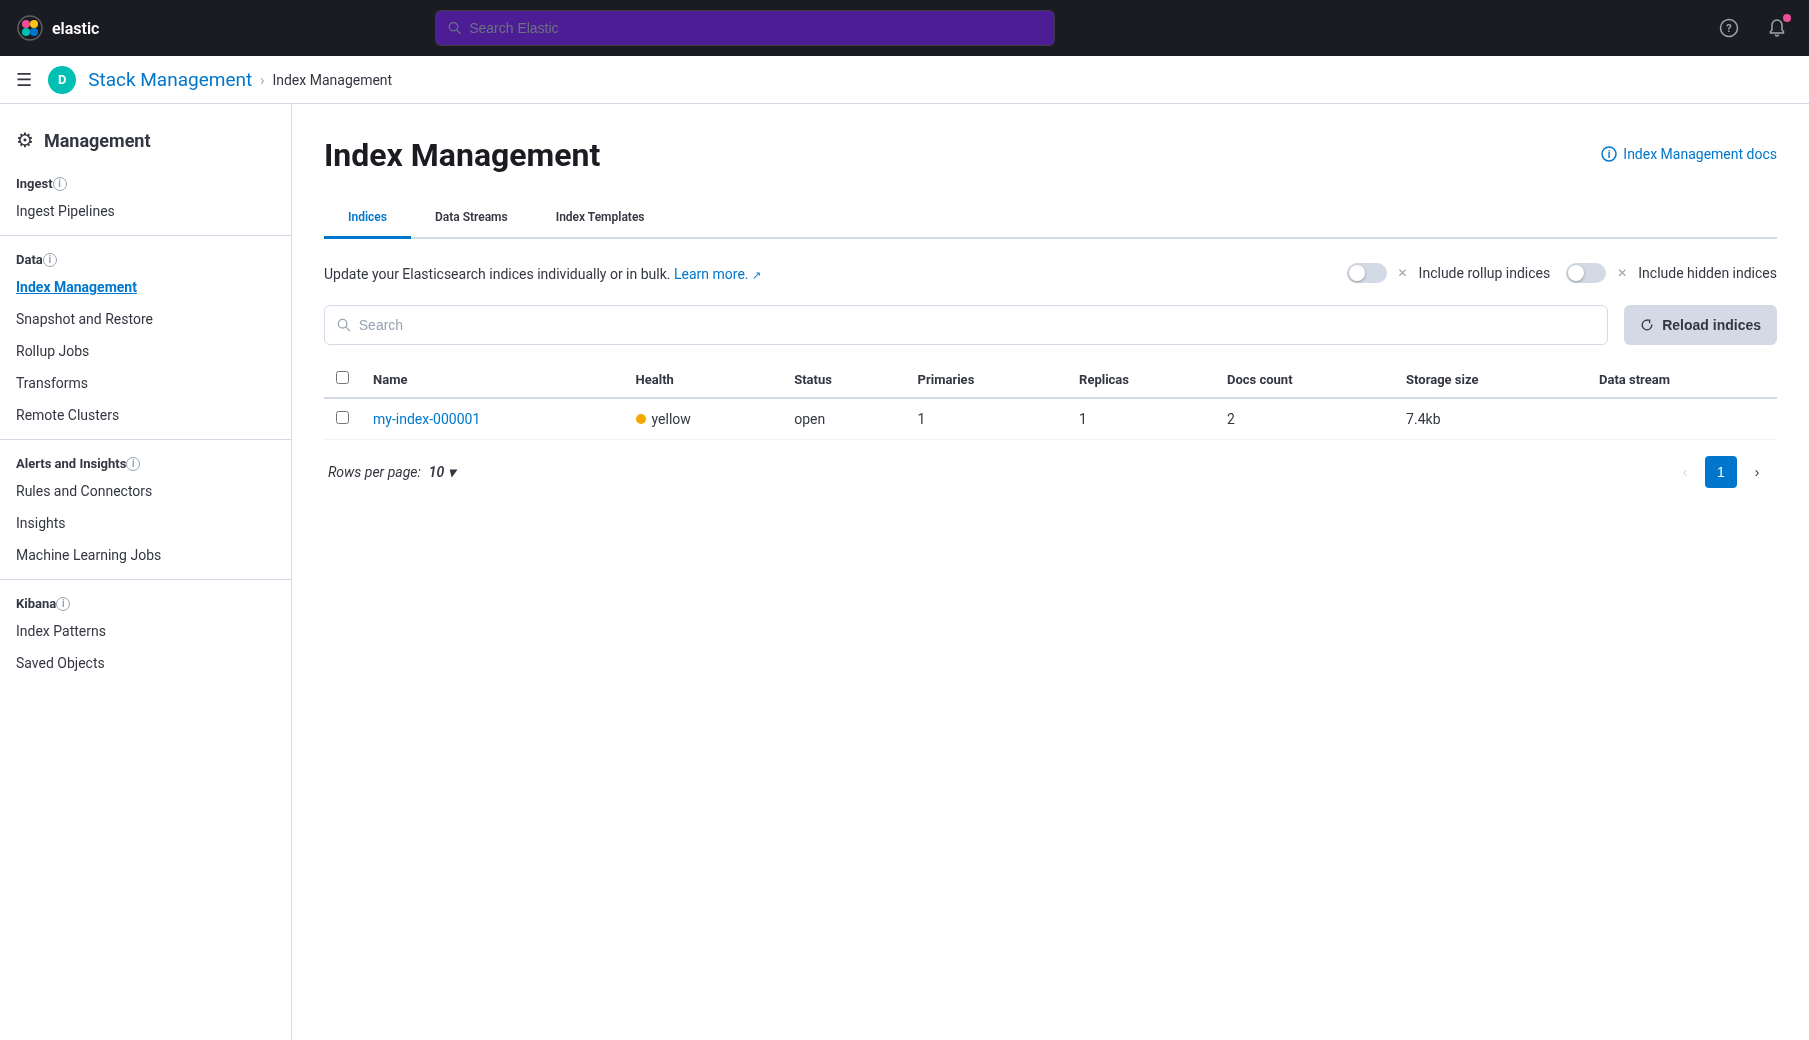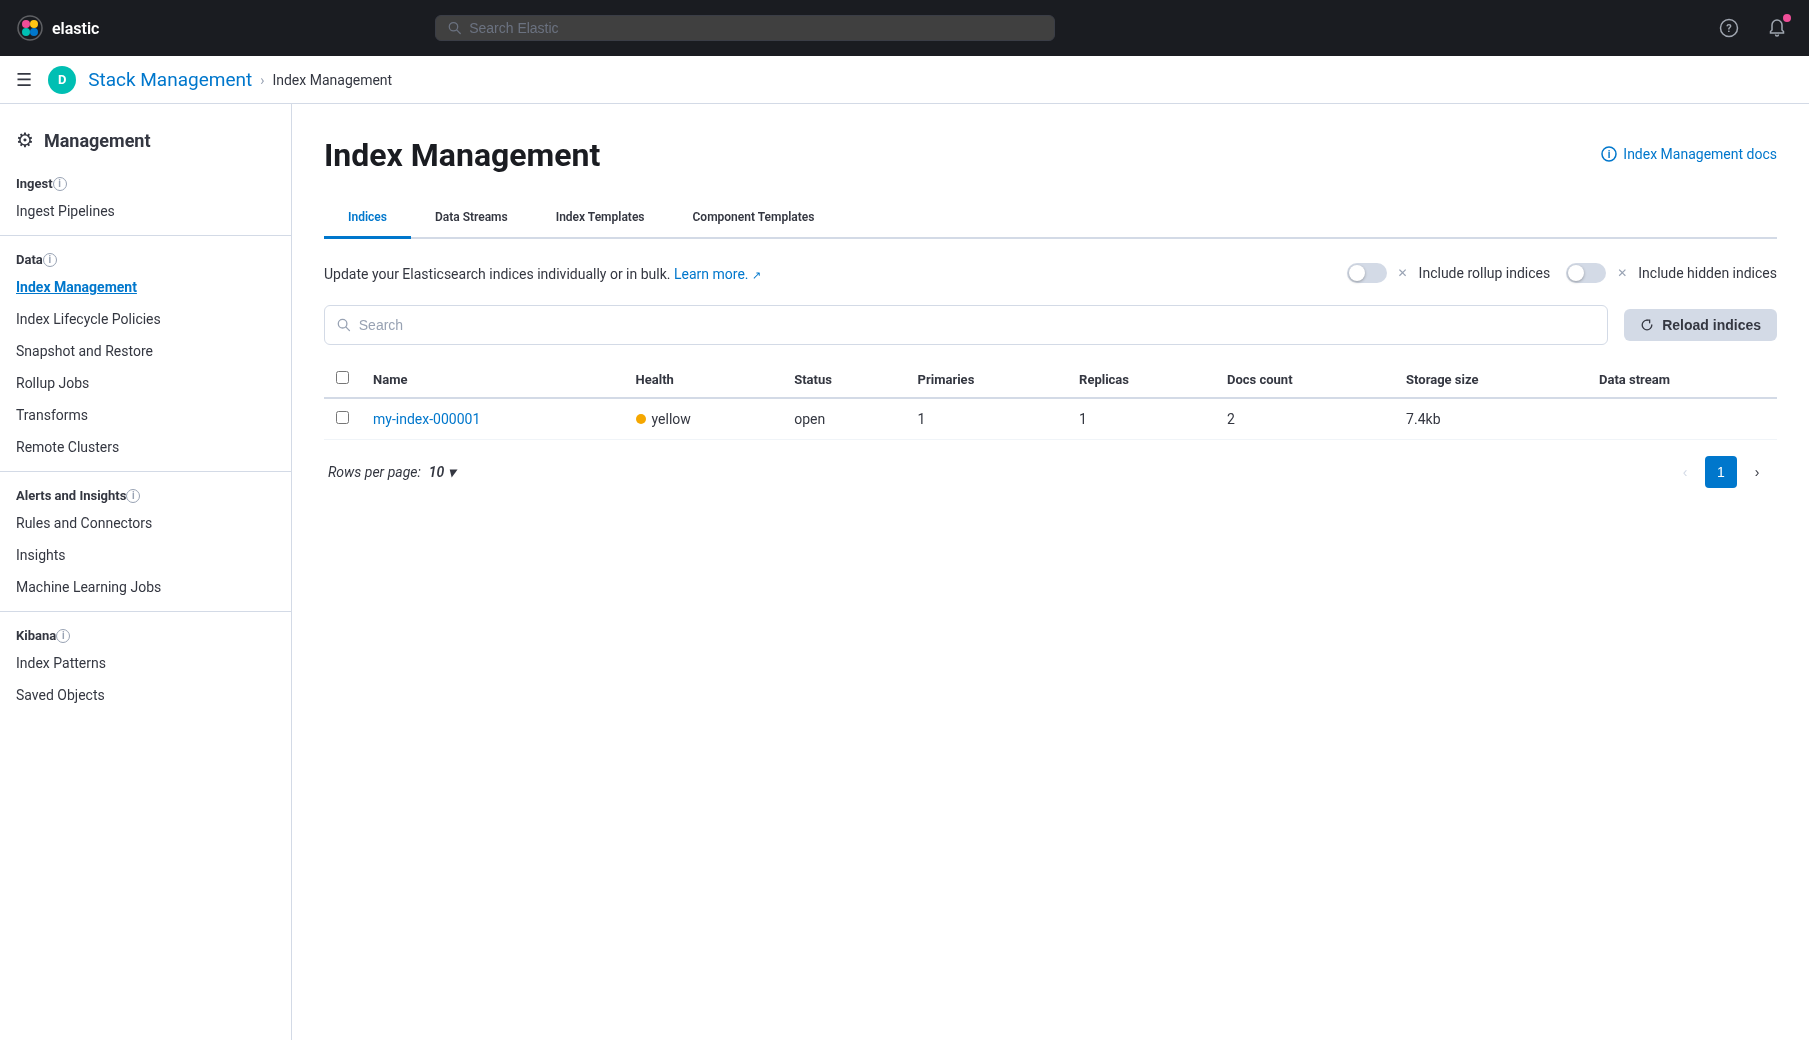--- a/index.html
+++ b/index.html
@@ -28,25 +28,25 @@
     .elastic-logo .logo-ring {
       width: 28px;
       height: 28px;
     }
     .search-bar {
       flex: 1;
       max-width: 620px;
       margin: 16px auto;
       display: flex;
       align-items: center;
-      background: #404040;
+      background: #4c1d95;
       border: 1px solid #3a3d46;
       border-radius: 6px;
       padding: 0 12px;
-      height: 26px;
+      height: 36px;
       gap: 8px;
     }
     .search-bar input {
       background: transparent;
       border: none;
       color: #a0a6b0;
       font-size: 14px;
       outline: none;
       width: 100%;
     }
@@ -303,21 +303,21 @@
     }
     .search-input-wrap input::placeholder { color: #98a2b3; }
     .reload-btn {
       display: flex;
       align-items: center;
       gap: 8px;
       background: #d3dae6;
       border: none;
       border-radius: 6px;
       padding: 0 16px;
-      height: 32px;
+      height: 40px;
       font-size: 14px;
       font-weight: 600;
       color: #343741;
       cursor: pointer;
       white-space: nowrap;
       justify-content: center;
     }
 
     
     .indices-table {
@@ -463,21 +463,20 @@
     </div>
 
     <div class="sidebar-divider"></div>
 
     <div class="sidebar-section">
       <div class="sidebar-section-label">
         <span>Data</span>
         <span class="info-icon">i</span>
       </div>
       <a class="sidebar-item active">Index Management</a>
-      <a class="sidebar-item">Index Lifecycle Policies</a>
       <a class="sidebar-item">Snapshot and Restore</a>
       <a class="sidebar-item">Rollup Jobs</a>
       <a class="sidebar-item">Transforms</a>
       <a class="sidebar-item">Remote Clusters</a>
     </div>
 
     <div class="sidebar-divider"></div>
 
     <div class="sidebar-section">
       <div class="sidebar-section-label">
@@ -510,21 +509,20 @@
           <text x="8" y="12" text-anchor="middle" fill="#0077cc" font-size="10" font-weight="700">i</text>
         </svg>
         <span>Index Management docs</span>
       </a>
     </div>
 
     <div class="tabs">
       <a class="tab active">Indices</a>
       <a class="tab">Data Streams</a>
       <a class="tab">Index Templates</a>
-      <a class="tab">Component Templates</a>
     </div>
 
     <div class="info-banner">
       <div class="text">
         <span>Update your Elasticsearch indices individually or in bulk.</span>
         <a style="color:#0077cc;">
           <span>Learn more.</span>
           <span style="font-size:11px;">↗</span>
         </a>
       </div>

